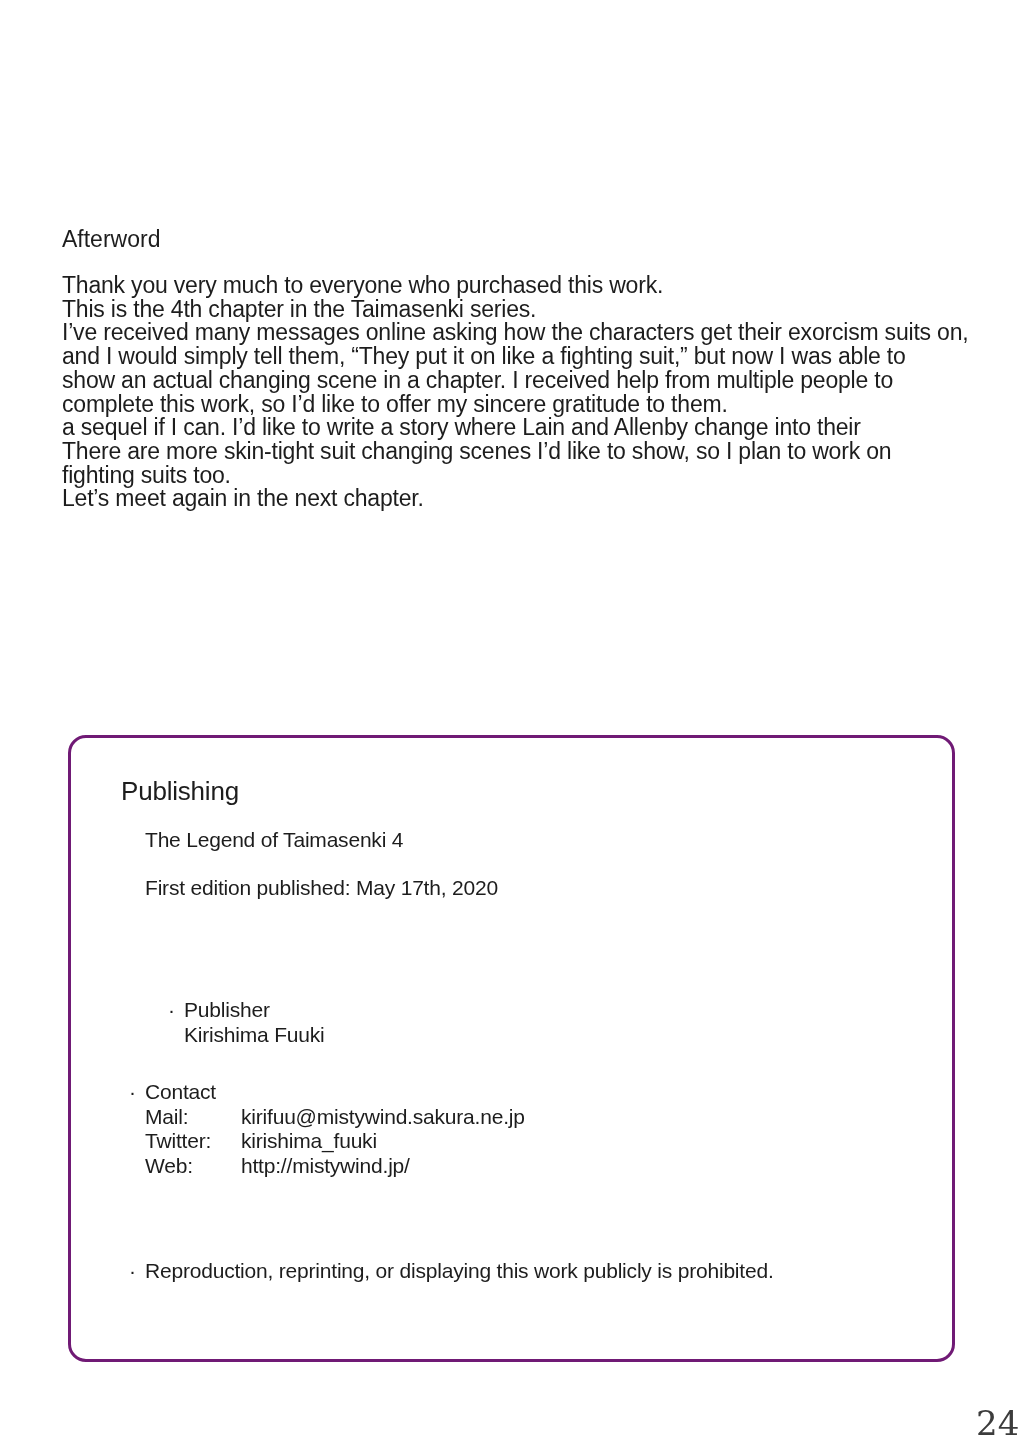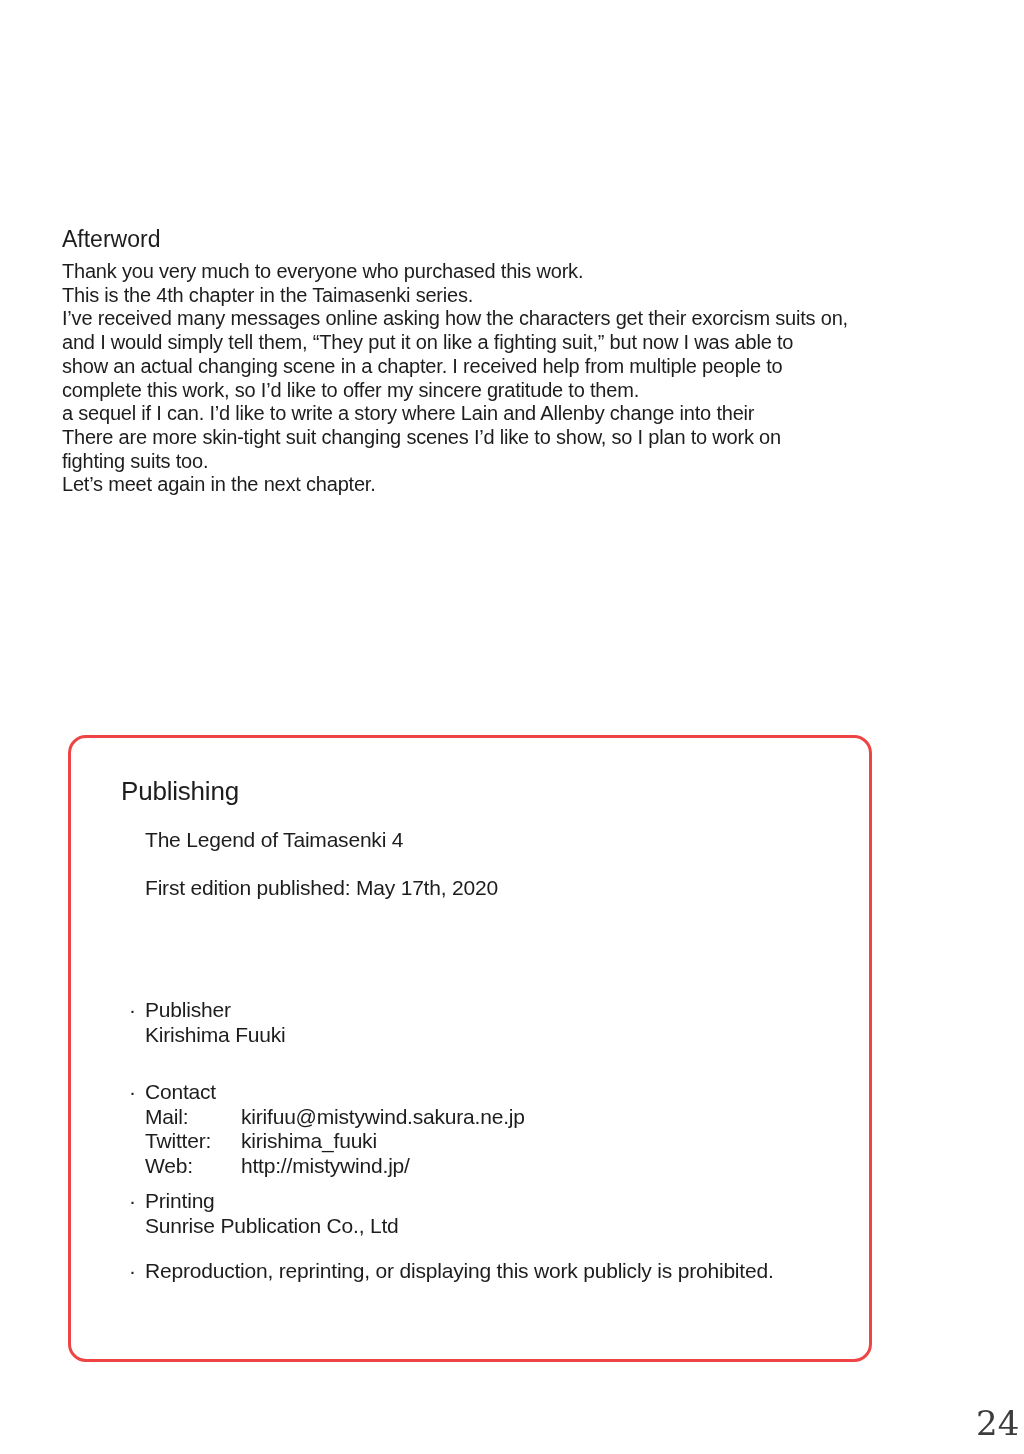--- a/index.html
+++ b/index.html
@@ -21,36 +21,36 @@
     left: 62px;
     top: 226px;
     font-size: 23px;
     line-height: 26px;
     white-space: nowrap;
     text-align: right;
   }
   .afterword-body {
     position: absolute;
     left: 62px;
-    top: 260px;
-    font-size: 20px;
+    top: 274px;
+    font-size: 23px;
     line-height: 23.7px;
     letter-spacing: -0.2px;
   }
   .afterword-body .line {
     white-space: nowrap;
   }
   .pub-box {
     position: absolute;
     left: 68px;
     top: 735px;
-    width: 804px;
+    width: 887px;
     height: 627px;
     box-sizing: border-box;
-    border: 3px solid #ef4444;
+    border: 3px solid #701a75;
     border-radius: 18px;
     background: #ffffff;
     font-size: 21px;
     letter-spacing: -0.2px;
   }
   .pub-heading {
     position: absolute;
     left: 50px;
     top: 38px;
     font-size: 26px;
@@ -83,21 +83,21 @@
     font-size: 21px;
   }
   .indent {
     margin-left: 16px;
   }
   .kv-row .key {
     display: inline-block;
     width: 96px;
   }
   .g-circle    { top: 189px; }
-  .g-publisher { top: 260px; }
+  .g-publisher { top: 260px; margin-left: 39px; }
   .g-contact   { top: 342px; }
   .g-printing  { top: 451px; }
   .g-notices   { top: 521px; }
   .page-number {
     position: absolute;
     left: 976px;
     top: 1403px;
     font-family: "DejaVu Serif", "Liberation Serif", serif;
     font-size: 34px;
     color: #3c3c3c;
@@ -148,26 +148,20 @@
         <span class="key">Mail:</span><span>kirifuu@mistywind.sakura.ne.jp</span>
       </div>
       <div class="row indent kv-row">
         <span class="key">Twitter:</span><span>kirishima_fuuki</span>
       </div>
       <div class="row indent kv-row">
         <span class="key">Web:</span><span>http://mistywind.jp/</span>
       </div>
     </div>
 
-    <div class="pub-group g-printing">
-      <div class="row">
-        <span class="bullet">·</span><span>Printing</span>
-      </div>
-      <div class="row indent">Sunrise Publication Co., Ltd</div>
-    </div>
 
     <div class="pub-group g-notices">
       <div class="row">
         <span class="bullet">·</span><span>Reproduction, reprinting, or displaying this work publicly is prohibited.</span>
       </div>
     </div>
 
   </div>
 
   <div class="page-number">24</div>

